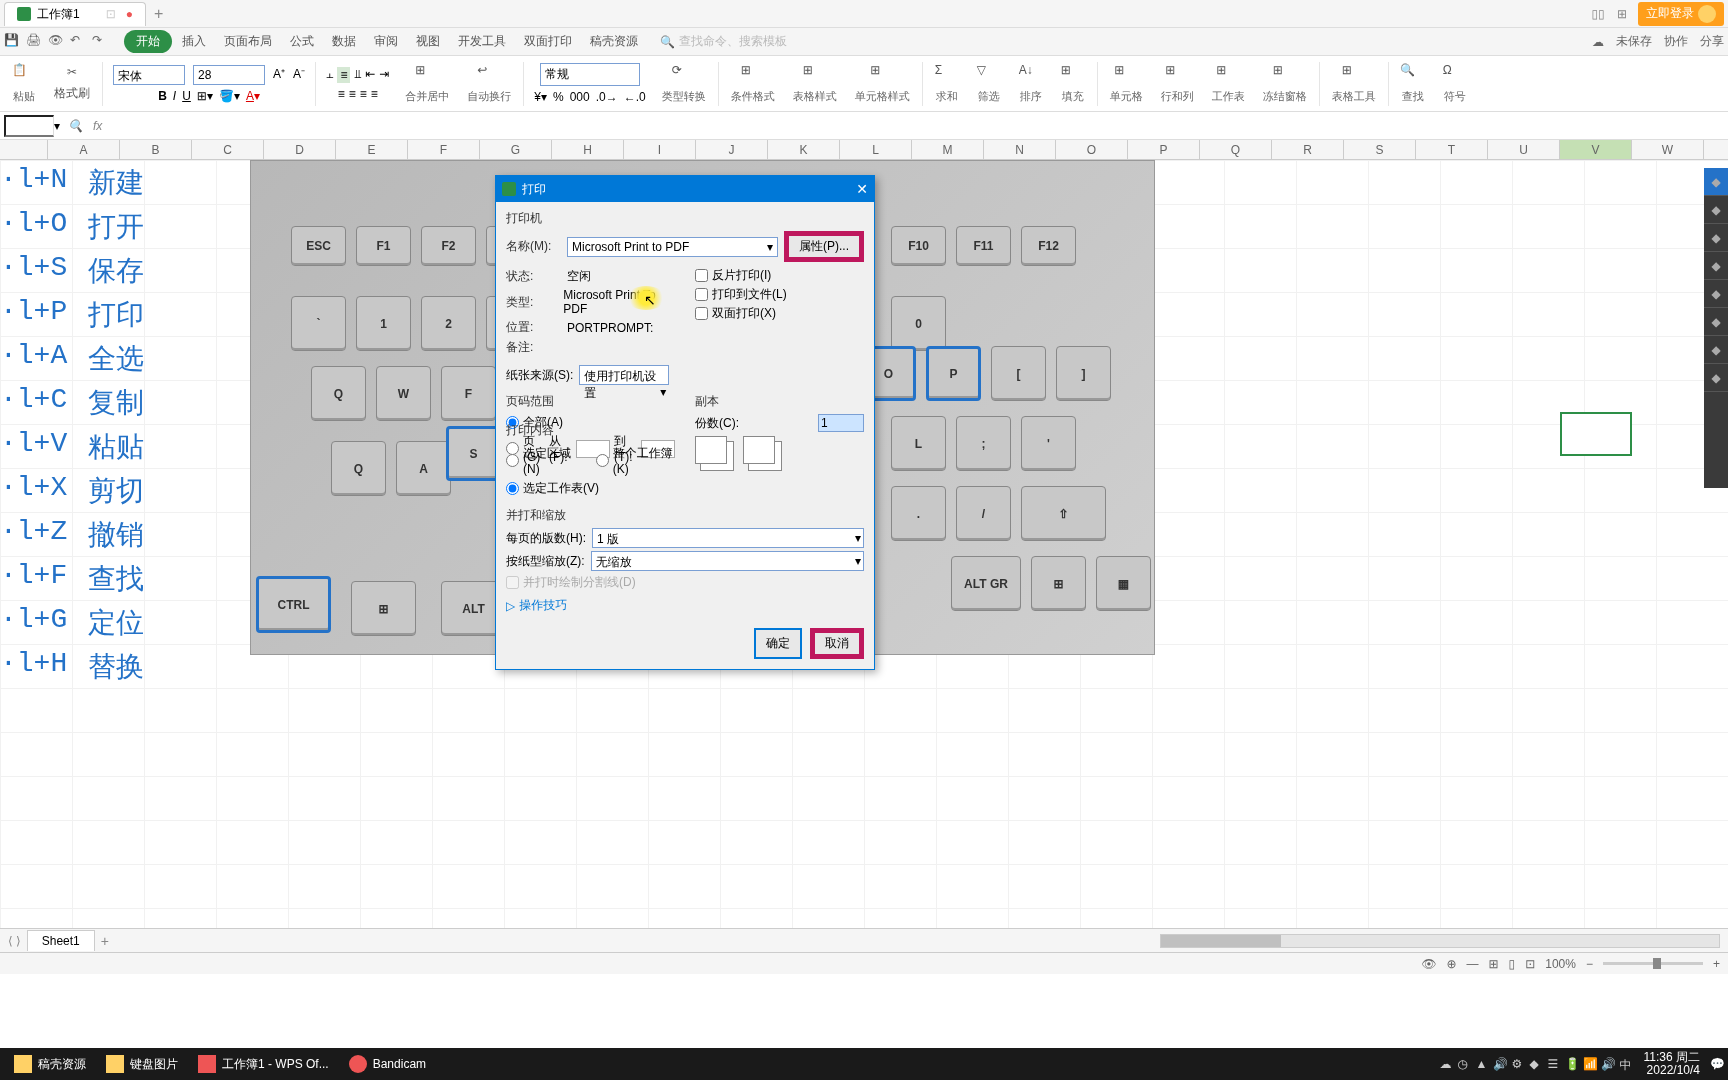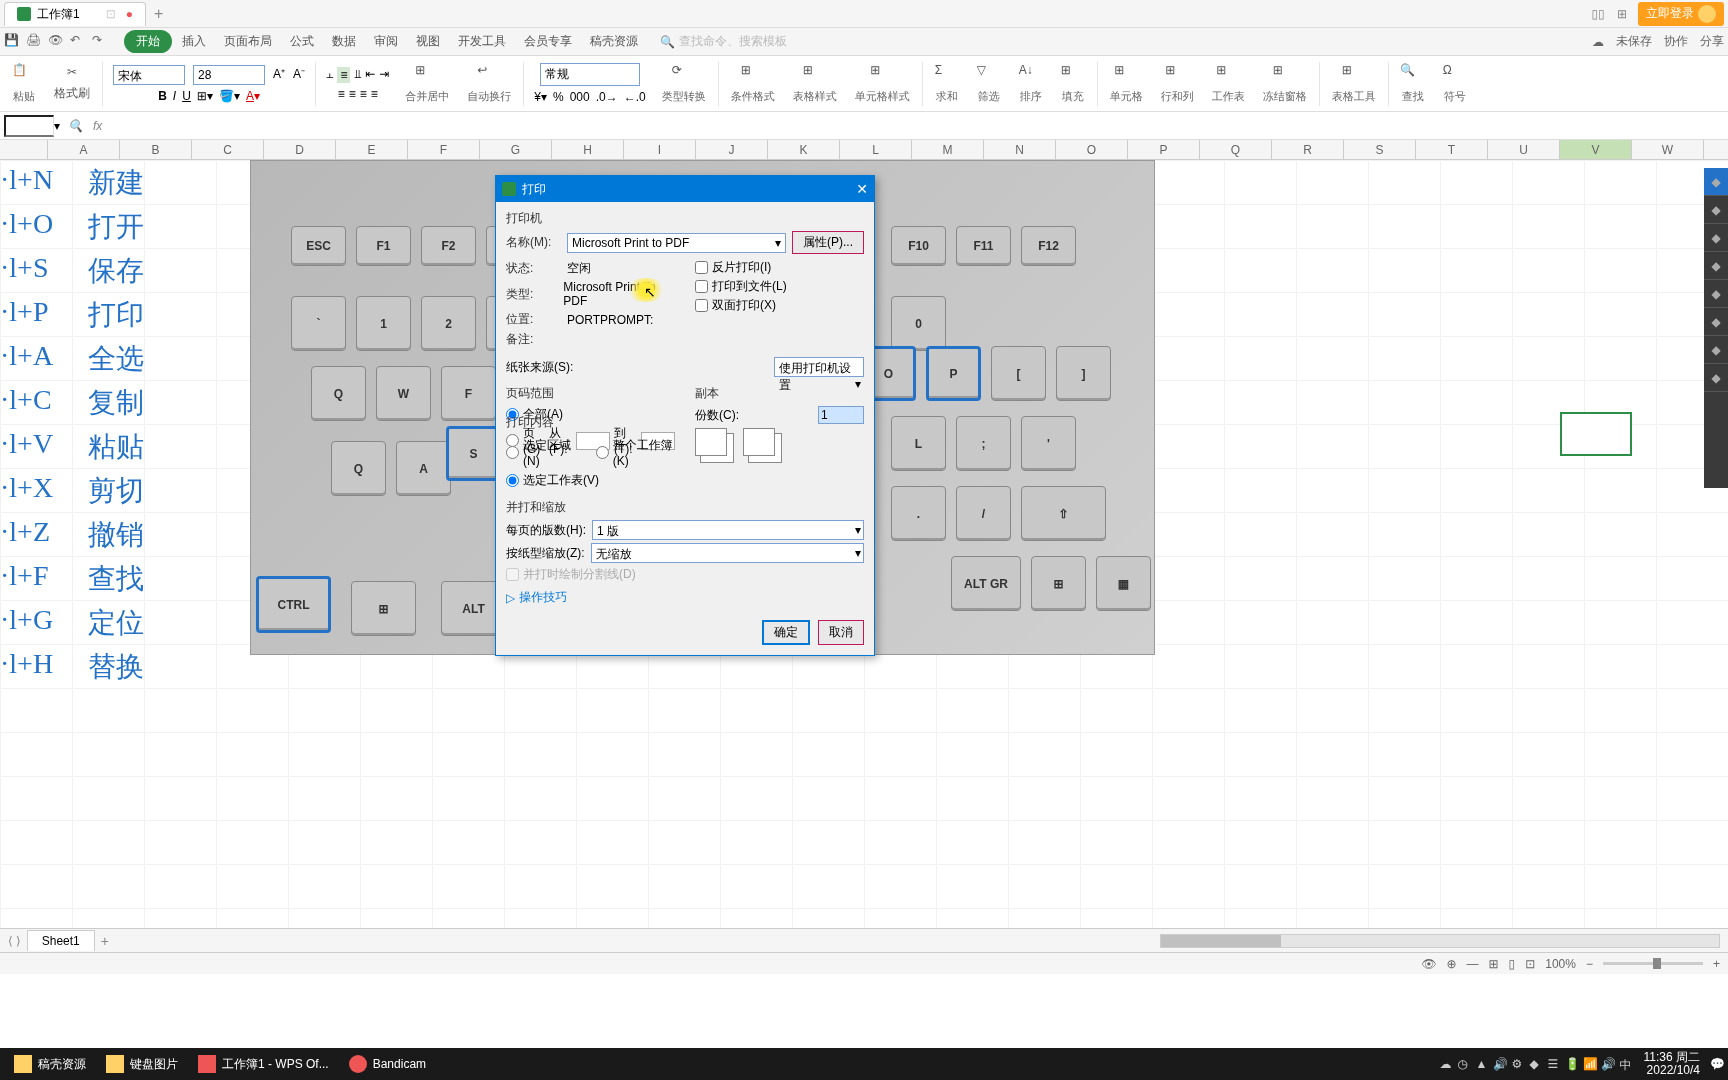--- a/index.html
+++ b/index.html
@@ -39,40 +39,40 @@
 .fx-icon{margin:0 8px;color:#888;font-style:italic;}
 
 
 .sheet-area{position:relative;height:788px;background:#fff;}
 .col-headers{display:flex;height:20px;background:#f5f5f5;border-bottom:1px solid #ccc;}
 .corner{width:48px;border-right:1px solid #ccc;}
 .col-h{width:72px;text-align:center;border-right:1px solid #ccc;color:#666;line-height:20px;}
 .col-h.sel{background:#c5e0b4;}
 .sheet-body{display:flex;height:768px;position:relative;}
 .cells{flex:1;position:relative;}
-.data-cell{position:absolute;color:#2472c8;font-size:28px;font-family:Liberation Serif, serif;}
+.data-cell{position:absolute;color:#2472c8;font-size:28px;font-family:Liberation Mono, monospace;}
 .active-cell{position:absolute;border:2px solid #2d8f47;background:#fff;}
 .grid-bg{position:absolute;inset:0;background-image:linear-gradient(#e5e5e5 1px,transparent 1px),linear-gradient(90deg,#e5e5e5 1px,transparent 1px);background-size:72px 44px;opacity:0.5;}
 
 
 .kb-img{position:absolute;top:0;left:250px;width:905px;height:495px;background:linear-gradient(135deg,#b8b8b8,#d0d0d0);border:1px solid #999;overflow:hidden;}
 .kb-key{position:absolute;background:#c8c8c8;border:1px solid #888;border-radius:4px;box-shadow:inset 0 -2px 0 #999;display:flex;align-items:center;justify-content:center;font-weight:bold;color:#333;}
 .kb-key.hl{border:3px solid #2472c8;}
 
 
 .dialog{position:absolute;left:495px;top:175px;width:380px;background:#f0f0f0;border:1px solid #0078d7;box-shadow:3px 3px 8px rgba(0,0,0,0.3);z-index:100;}
 .dialog-title{background:#0078d7;color:#fff;height:26px;display:flex;align-items:center;padding:0 6px;}
 .dialog-title .dt-icon{width:14px;height:14px;background:#2d8f47;margin-right:6px;border-radius:2px;}
 .dialog-title .close{margin-left:auto;cursor:pointer;font-size:14px;}
 .dialog-body{padding:8px 10px;}
 .dlg-section-title{margin-bottom:4px;color:#333;}
 .dlg-row{display:flex;align-items:center;gap:6px;margin:3px 0;}
 .dlg-label{width:55px;color:#333;}
 .dlg-select{flex:1;border:1px solid #7a9fd4;background:#fff;padding:2px 4px;height:20px;position:relative;}
-.dlg-btn{border:1px solid #be185d;background:#e8e8e8;padding:2px 10px;cursor:pointer;}
+.dlg-btn{border:5px solid #be185d;background:#e8e8e8;padding:2px 10px;cursor:pointer;}
 .dlg-cols{display:flex;gap:20px;}
 .dlg-col{flex:1;}
 .dlg-radio,.dlg-check{display:flex;align-items:center;gap:4px;margin:2px 0;}
 .dlg-input-n{width:46px;border:1px solid #aaa;padding:1px 2px;text-align:left;height:18px;}
 .dlg-input-n.hl{border:1px solid #7a9fd4;background:#cce4ff;}
 .dlg-actions{display:flex;justify-content:flex-end;gap:8px;padding:6px 10px 10px;}
 .dlg-actions .dlg-btn.primary{border:2px solid #0078d7;}
 .dlg-hint{color:#0078d7;display:flex;align-items:center;gap:4px;margin-top:4px;}
 .cursor-hl{position:absolute;width:40px;height:24px;background:radial-gradient(circle,#ffeb3b 30%,transparent 70%);border-radius:50%;pointer-events:none;}
 .collate-box{border:2px solid #2472c8;padding:2px 6px 40px 2px;}
@@ -139,21 +139,21 @@
     <span class="qi">↷</span>
   </div>
   <span class="menu-item active">开始</span>
   <span class="menu-item">插入</span>
   <span class="menu-item">页面布局</span>
   <span class="menu-item">公式</span>
   <span class="menu-item">数据</span>
   <span class="menu-item">审阅</span>
   <span class="menu-item">视图</span>
   <span class="menu-item">开发工具</span>
-  <span class="menu-item">会员专享</span>
+  <span class="menu-item">双面打印</span>
   <span class="menu-item">稿壳资源</span>
   <div class="search-area">
     <span>🔍</span>
     <span>查找命令、搜索模板</span>
   </div>
   <div class="right-menu">
     <span>☁</span>
     <span>未保存</span>
     <span>协作</span>
     <span>分享</span>
@@ -446,21 +446,21 @@
         <div class="dlg-check">
             <input type="checkbox" style="">
             <span>打印到文件(L)</span>
           </div>
         <div class="dlg-check">
             <input type="checkbox" style="">
             <span>双面打印(X)</span>
           </div>
       </div>
     </div>
-    <div class="dlg-row" style="justify-content:space-between;margin-top:6px">
+    <div class="dlg-row" style="justify-content:flex-start;margin-top:6px">
       <span>纸张来源(S):</span>
       <div class="dlg-select" style="width:90px;flex:none"><span>使用打印机设置</span><span style="position:absolute;right:2px">▾</span></div>
     </div>
 
     <div class="dlg-cols" style="margin-top:8px">
       <div class="dlg-col">
         <div class="dlg-section-title">页码范围</div>
         <div class="dlg-radio">
             <input type="radio" name="rng" checked="" style="">
             <span>全部(A)</span>

